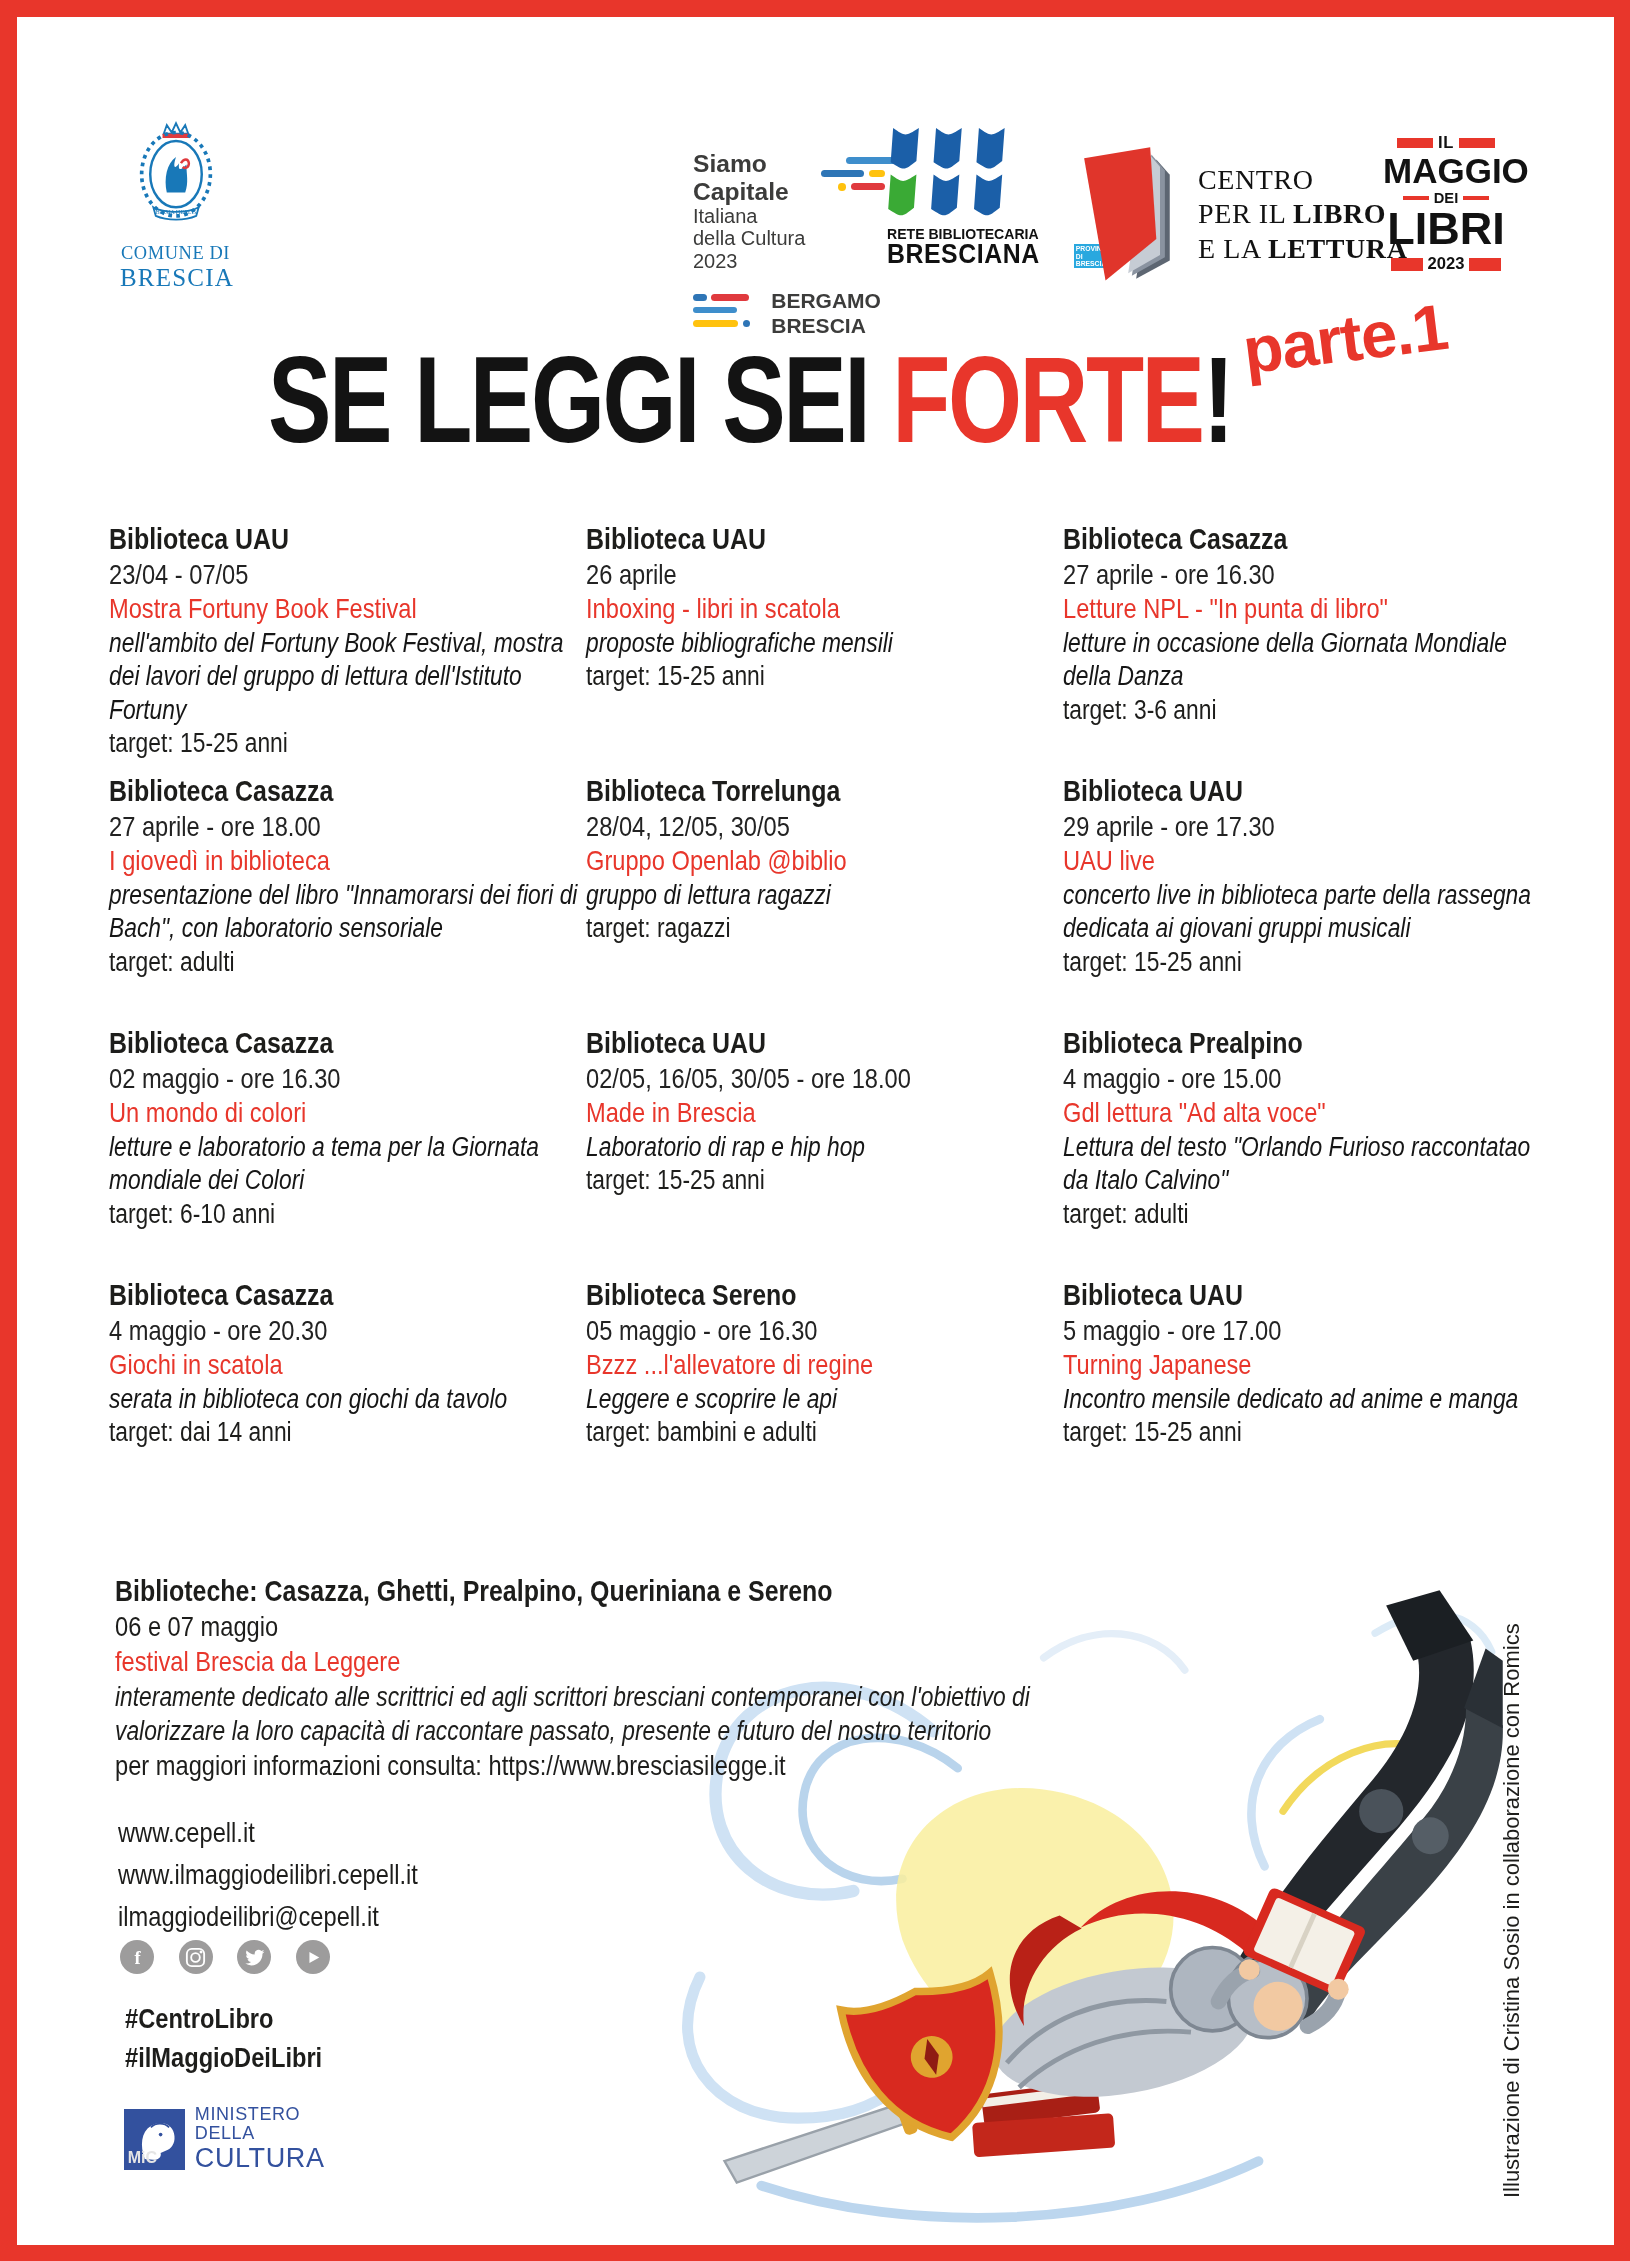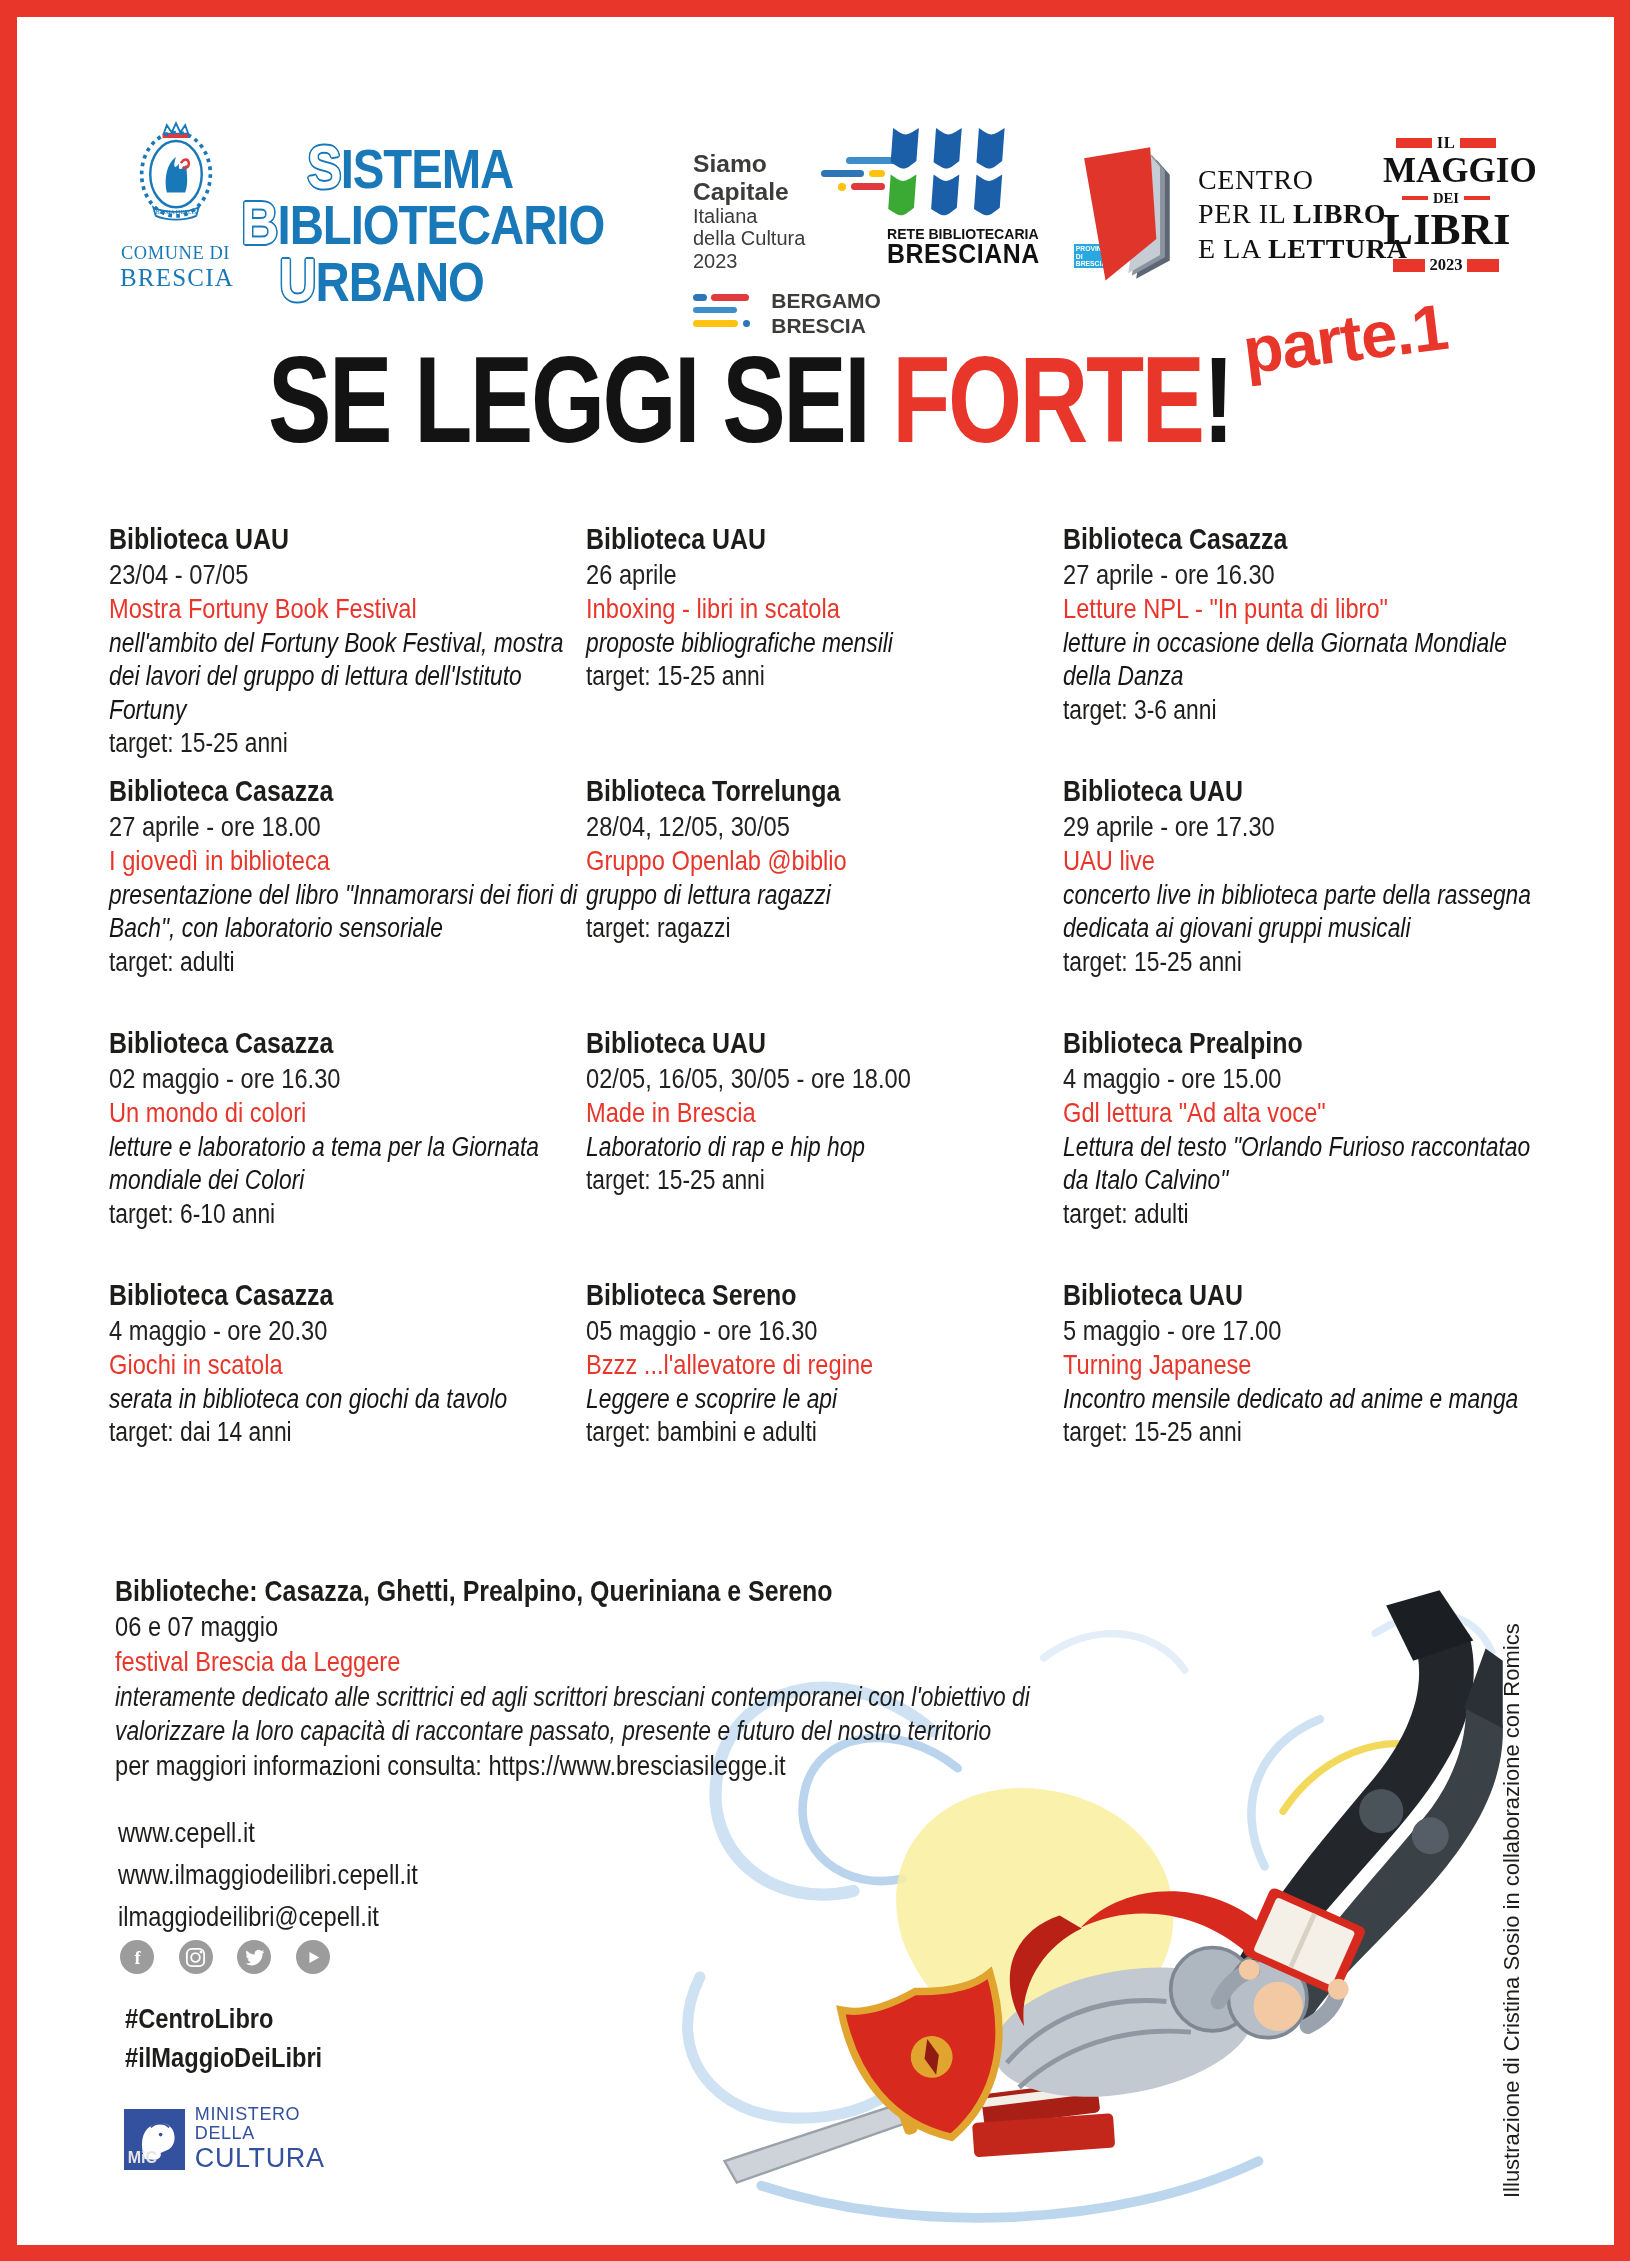--- a/index.html
+++ b/index.html
@@ -44,21 +44,21 @@
   .rete-row{display:flex;align-items:flex-end;gap:21px;}
   .rete-t2{font-size:27px;letter-spacing:0.6px;transform:scaleX(0.92);transform-origin:0 0;white-space:nowrap;}
   .prov{font-size:6.8px;background:#29a8df;color:#fff;padding:1.2px 1.8px;line-height:1.05;font-weight:700;width:39px;}
 
   .logo-centro{position:absolute;left:1078px;top:141px;display:flex;align-items:center;}
   .centro-text{margin-left:16px;font-family:"Liberation Serif",serif;color:#121212;
                font-size:28px;line-height:1.22;letter-spacing:0.6px;white-space:nowrap;}
   .centro-text b{font-weight:700;}
 
   .logo-maggio{position:absolute;left:1383px;top:133px;width:126px;text-align:center;
-               font-family:Liberation Serif, serif;color:#121212;}
+               font-family:Liberation Sans, sans-serif;color:#121212;}
   .mg-row{display:flex;align-items:center;justify-content:center;gap:4.9px;}
   .mg-bar{background:#e8362b;}
   .mg-il{font-size:16.6px;font-weight:700;letter-spacing:0.6px;}
   .mg-maggio{font-size:35px;font-weight:700;letter-spacing:0px;line-height:1.05;}
   .mg-dei{font-size:14.7px;font-weight:700;}
   .mg-libri{font-size:45px;font-weight:700;line-height:1.0;}
   .mg-year{font-size:16.6px;font-weight:700;}
 
   
   .title{position:absolute;left:268px;top:330px;white-space:nowrap;font-weight:700;
@@ -126,25 +126,20 @@
       <ellipse cx="75" cy="88" rx="56" ry="68" fill="none" stroke="#1878b8" stroke-width="6" stroke-dasharray="6 7"></ellipse>
       <path d="M60,118 C55,95 60,70 75,60 C70,75 72,82 80,70 C78,85 85,80 92,72 C92,90 96,100 90,118 Z" fill="#1878b8"></path>
       <path d="M83,70 C88,62 95,62 96,70 C96,77 90,80 86,76" fill="none" stroke="#e03a3e" stroke-width="4"></path>
       <path d="M38,142 C55,152 95,152 112,142 L108,156 C90,164 60,164 42,156 Z" fill="none" stroke="#1878b8" stroke-width="3"></path>
       <text x="75" y="153" text-anchor="middle" font-size="9" fill="#1878b8" font-family="Liberation Serif, serif">BRIXIA FIDELIS</text>
     </svg>
     <div class="comune-l1">COMUNE DI</div>
     <div class="comune-l2">BRESCIA</div>
   </div>
 
-  <div class="logo-sistema">
-    <div class="ls-line ls1"><span class="outl">S</span><span>ISTEMA</span></div>
-    <div class="ls-line ls2"><span class="outl">B</span><span>IBLIOTECARIO</span></div>
-    <div class="ls-line ls3"><span class="outl">U</span><span>RBANO</span></div>
-  </div>
 
   <div class="logo-capitale">
     <div class="cap-top">
       <div class="cap-text">
         <div class="cap-b">Siamo</div>
         <div class="cap-b">Capitale</div>
         <div class="cap-r">Italiana</div>
         <div class="cap-r">della Cultura</div>
         <div class="cap-r">2023</div>
       </div>

